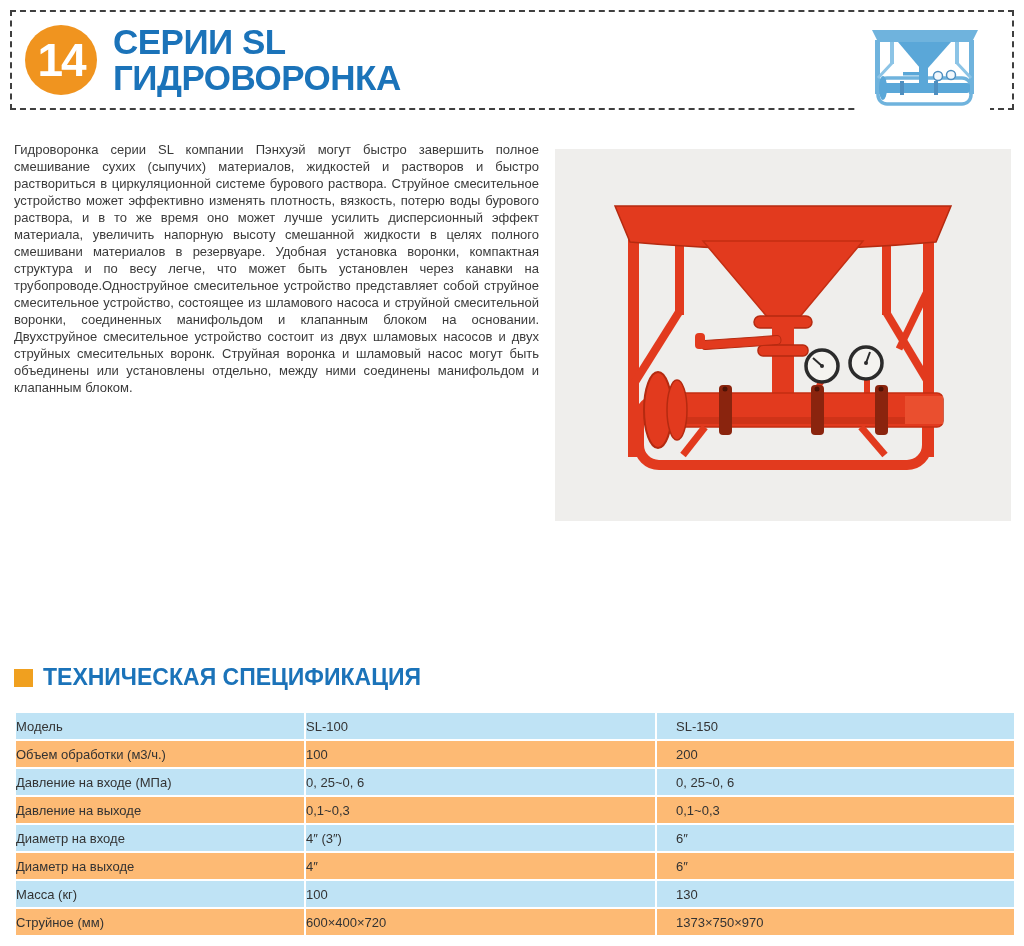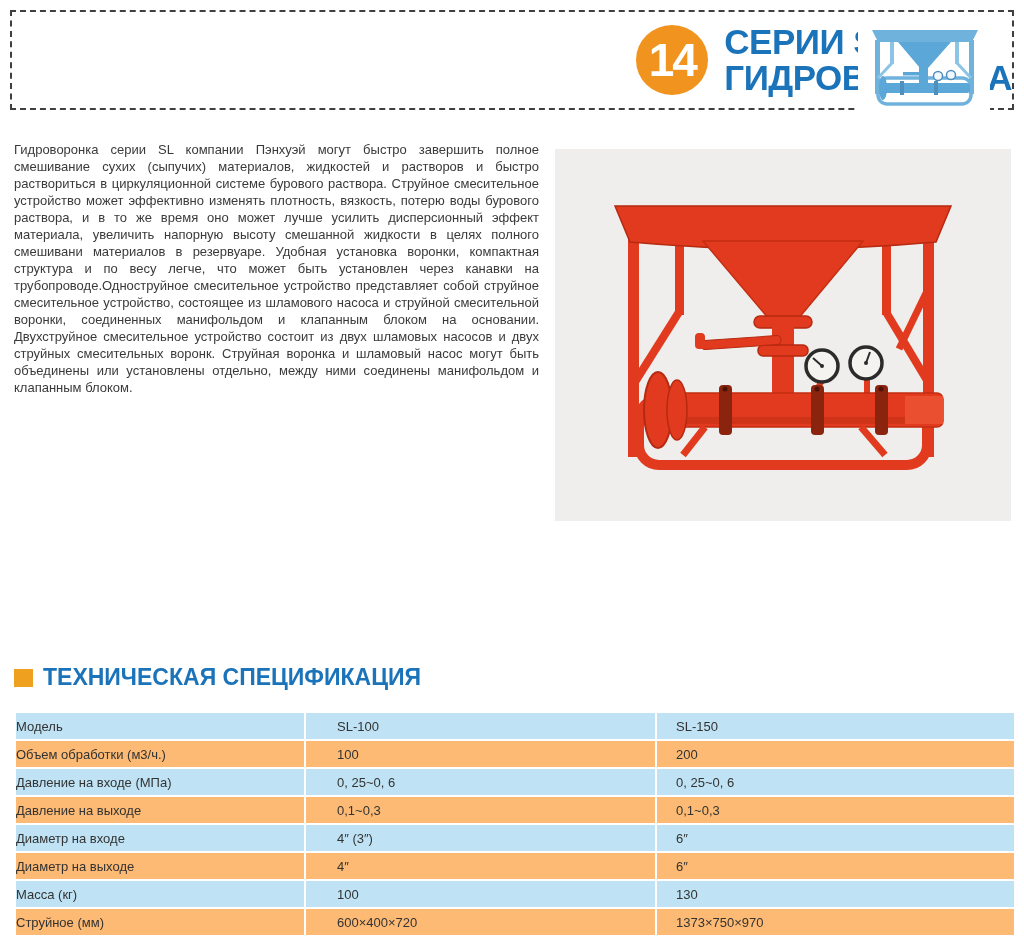--- a/index.html
+++ b/index.html
@@ -7,21 +7,21 @@
   body { font-family:"Liberation Sans", sans-serif; }
   .page {
     position:relative; width:1024px; height:946px;
     background:#ffffff; overflow:hidden;
   }
 
   
   .header-box {
     position:absolute; left:10px; top:10px; width:1004px; height:100px;
     border:2px dashed #3f3f3f; background:#ffffff;
-    display:flex; align-items:center;justify-content:flex-end;
+    display:flex; align-items:center;
   }
   .badge {
     width:72px; height:70px; border-radius:50%;
     background:#f0941f; color:#ffffff;
     font-size:46px; font-weight:bold;
     display:flex; align-items:center; justify-content:center;
     margin-left:13px; flex:0 0 auto;
     letter-spacing:-2px;
   }
   .title-wrap { margin-left:16px; }
@@ -66,21 +66,21 @@
   }
   .spec-row {
     display:grid; grid-template-columns:288px 349px 357px;
     column-gap:2px; margin-bottom:2px;
   }
   .spec-row .cell {
     height:26px; display:flex; align-items:center;
     font-size:13px; color:#333333;
   }
   .spec-row .c0 { }
-  .spec-row .c1 { padding-left:31px; }
+  .spec-row .c1 { }
   .spec-row .c2 { padding-left:19px; }
   .spec-row.blue .cell { background:#bfe3f5; }
   .spec-row.gray .cell { background:#fdba74; }
 </style>
 </head>
 <body>
 
 <div class="page">
 
   <div class="header-box">

